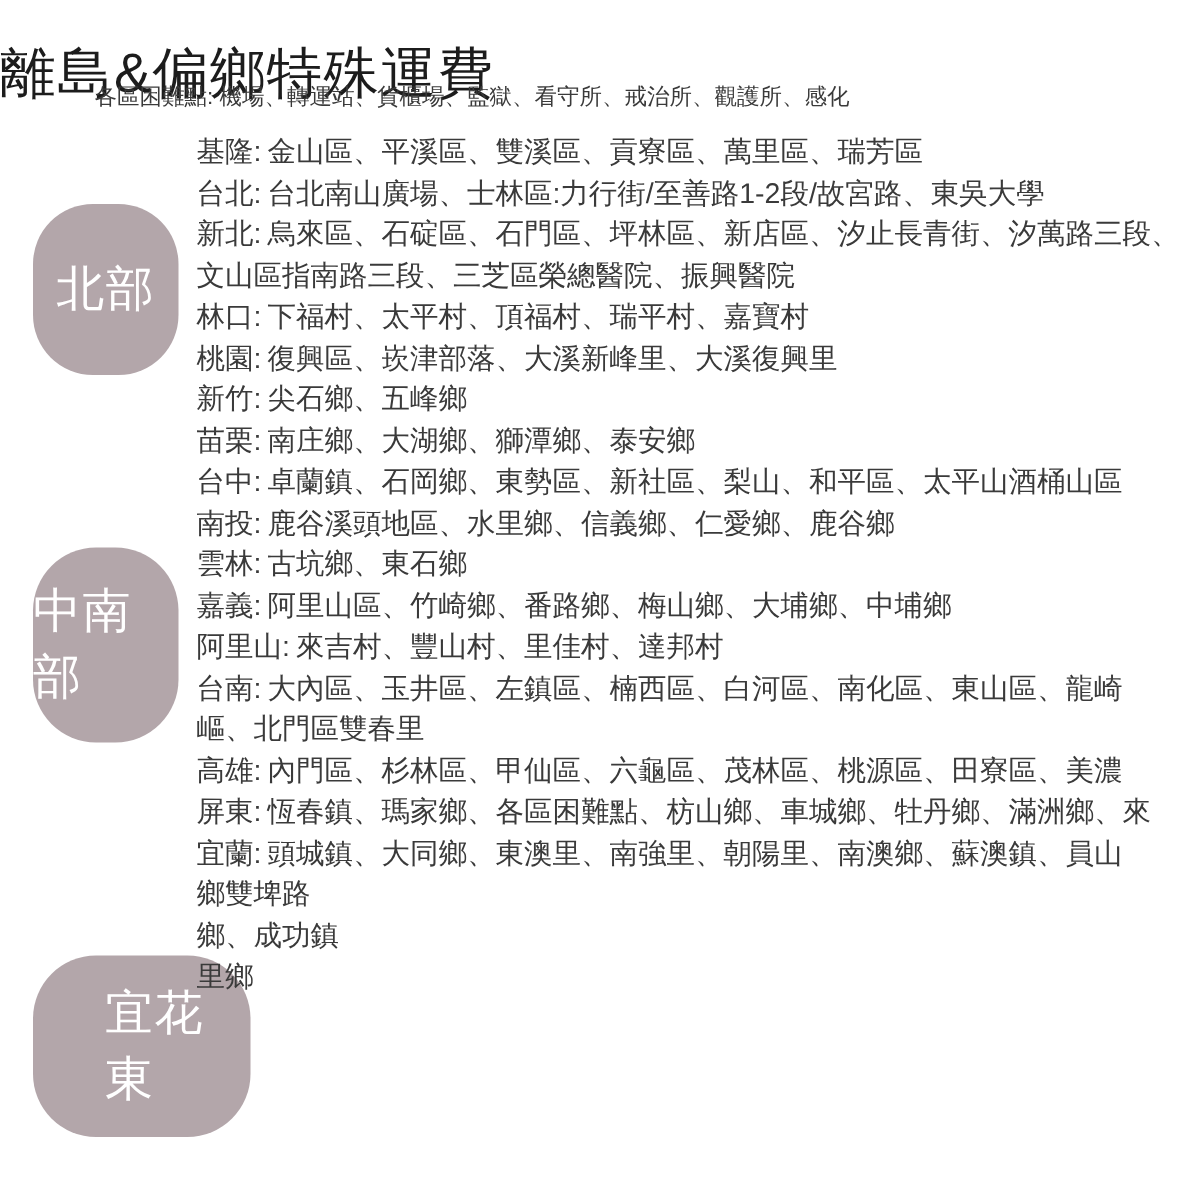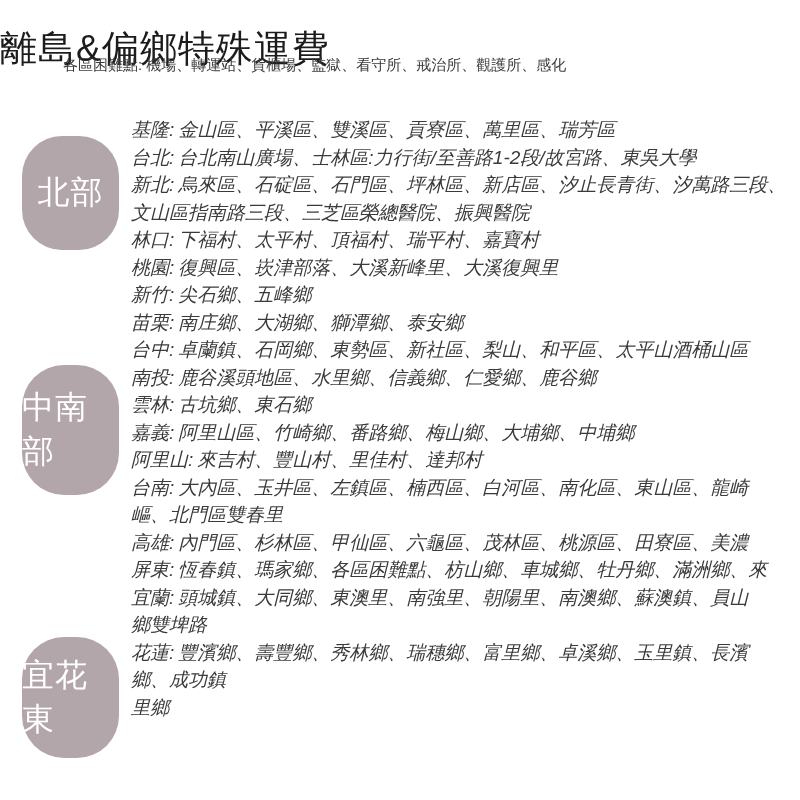--- a/index.html
+++ b/index.html
@@ -14,39 +14,38 @@
     font-size:37px;line-height:45px;font-weight:400;
     color:var(--title-text,#1c1c1c);
     letter-spacing:1px;
   }
   .subtitle{
     position:absolute;left:46px;top:51px;width:730px;
     font-size:15px;line-height:28px;
   }
   .subtitle .first{padding-left:17px;}
   .region-list{
-    position:absolute;left:131px;top:116px;width:669px;
+    position:absolute;left:131px;top:88px;width:669px;
     font-size:19px;line-height:27.5px;
     white-space:nowrap;
-    font-style:italic;
   }
   .row{margin:0;}
   .line{height:27.5px;}
   .lbl{margin-right:4px;}
   .badge{
     position:absolute;left:22px;width:97px;
     background:var(--badge-bg,#b3a6aa);
     color:var(--badge-text,#ffffff);
     display:flex;align-items:center;justify-content:center;
     font-size:32px;letter-spacing:1px;
     border-radius:42px;
   }
   .badge-north{top:136px;height:114px;border-radius:40px;}
   .badge-central{top:365px;height:130px;}
-  .badge-east{top:637px;height:121px;}
+  .badge-east{top:637px;height:121px;padding-left:48px;}
 </style>
 </head>
 <body>
 
 <h1 class="title">離島&amp;偏鄉特殊運費</h1>
 
 <div class="subtitle">
   <div class="first">各區困難點: 機場、轉運站、貨櫃場、監獄、看守所、戒治所、觀護所、感化</div>
 </div>
 
@@ -106,19 +105,18 @@
       <div class="line"><span class="lbl">高雄:</span><span>內門區、杉林區、甲仙區、六龜區、茂林區、桃源區、田寮區、美濃</span></div>
     </div>
     <div class="row">
       <div class="line"><span class="lbl">屏東:</span><span>恆春鎮、瑪家鄉、各區困難點、枋山鄉、車城鄉、牡丹鄉、滿洲鄉、來</span></div>
     </div>
     <div class="row">
       <div class="line"><span class="lbl">宜蘭:</span><span>頭城鎮、大同鄉、東澳里、南強里、朝陽里、南澳鄉、蘇澳鎮、員山</span></div>
       <div class="line">鄉雙埤路</div>
     </div>
     <div class="row">
-      <div class="line"><span class="lbl">花蓮:</span><span>豐濱鄉、壽豐鄉、秀林鄉、瑞穗鄉、富里鄉、卓溪鄉、玉里鎮、長濱</span></div>
       <div class="line">鄉、成功鎮</div>
     </div>
     <div class="row">
       <div class="line">里鄉</div>
     </div>
   </div>
 
 </body></html>

